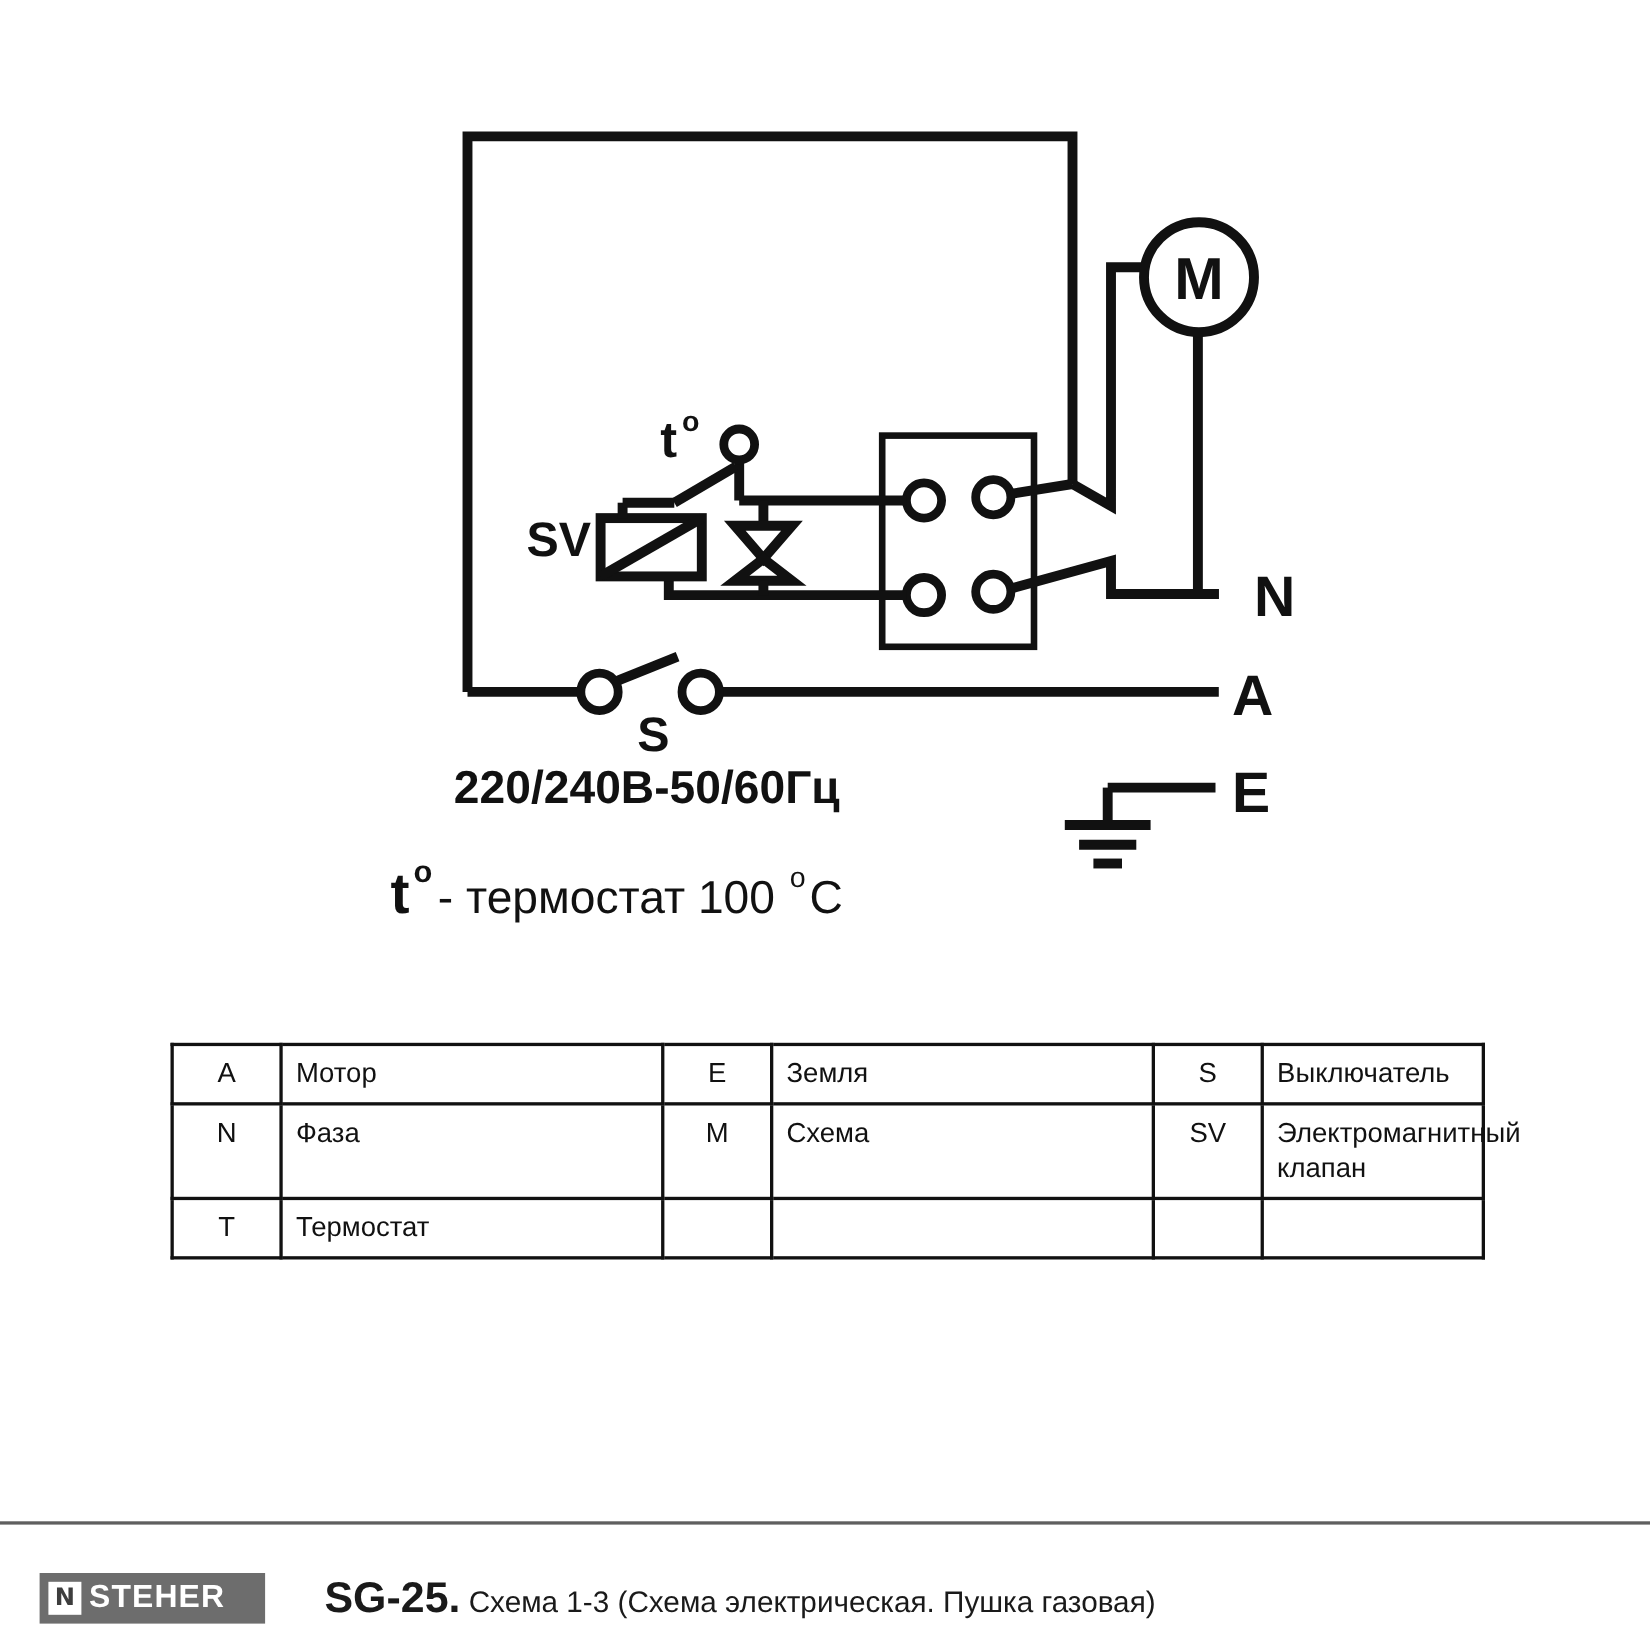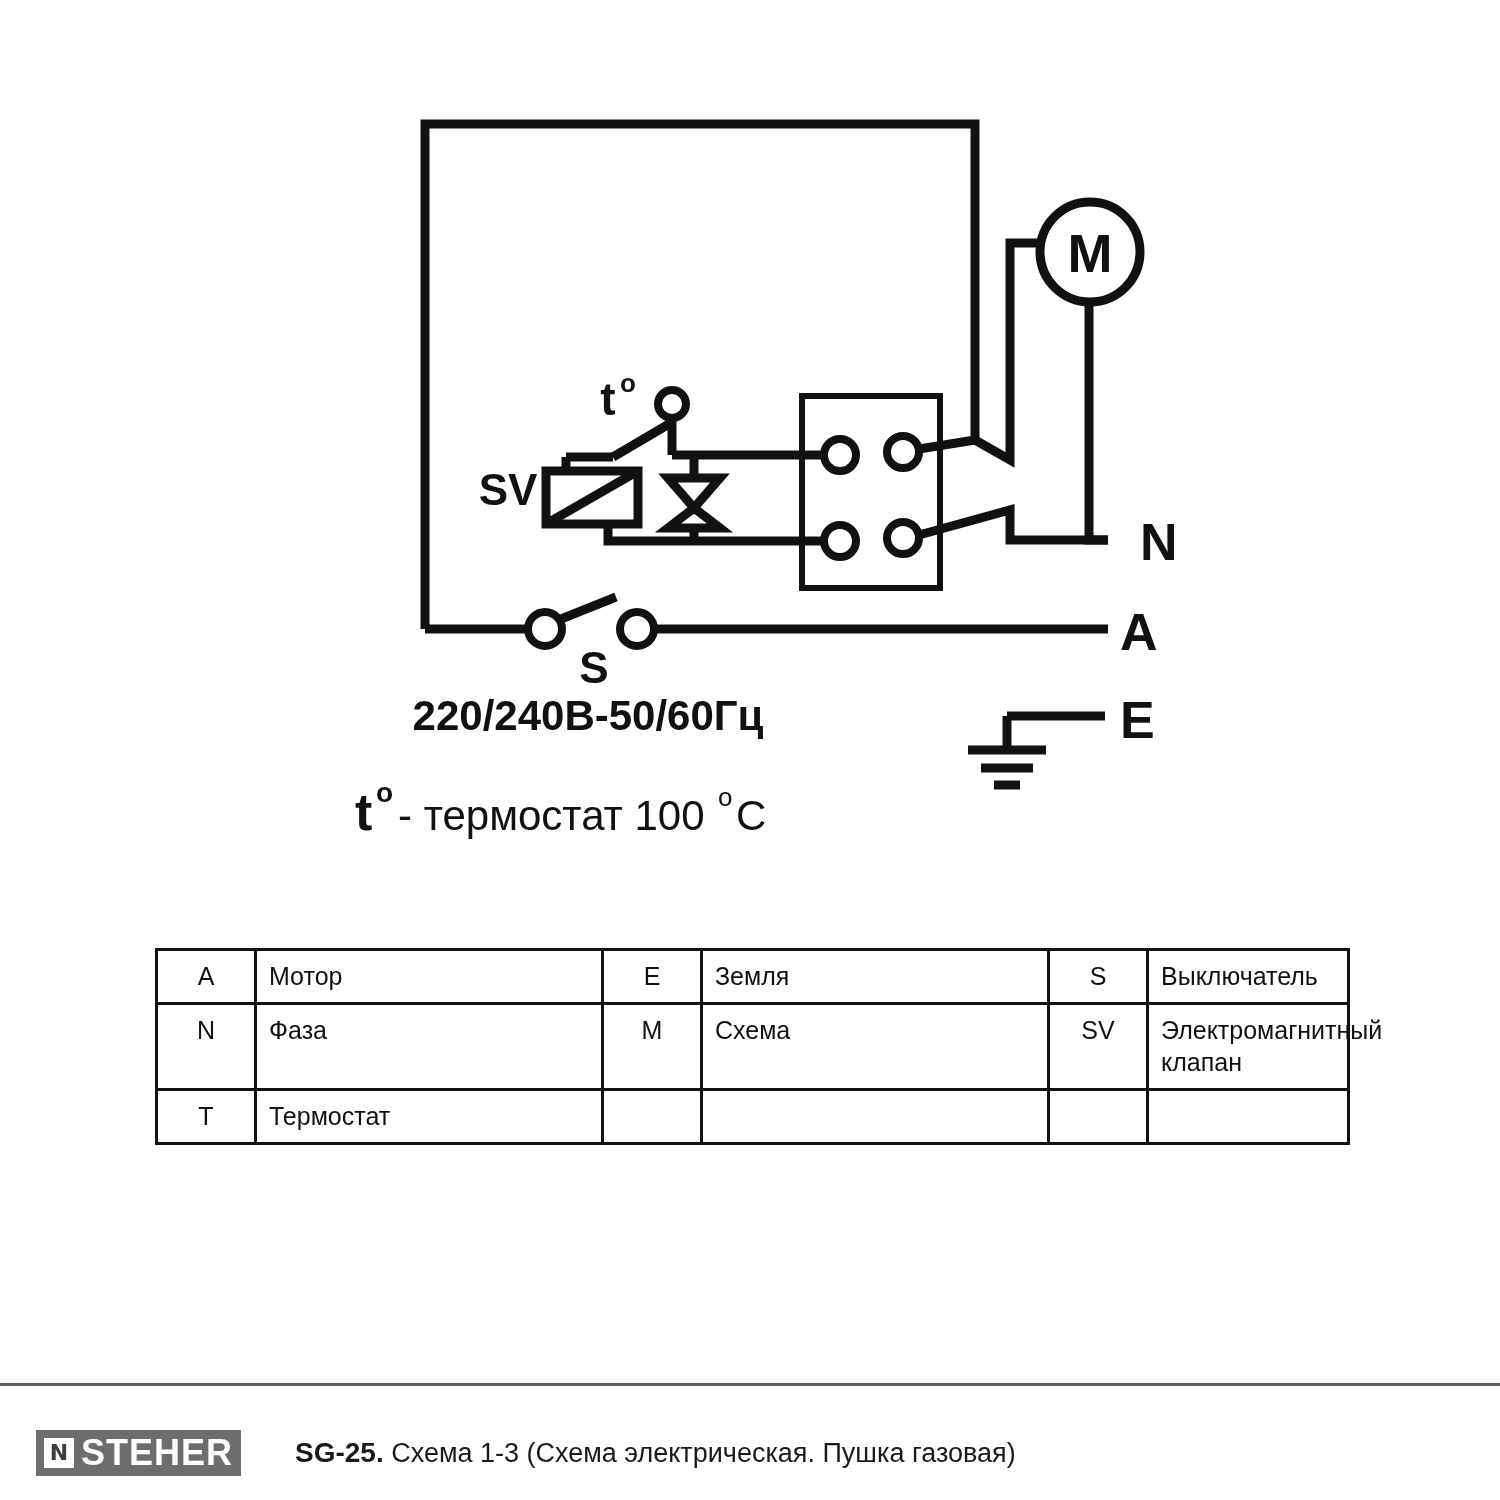--- a/index.html
+++ b/index.html
@@ -84,32 +84,32 @@
     align-items: center;
     justify-content: center;
     font-size: 22px;
     font-weight: bold;
     color: #3d3d3d;
     font-family: "DejaVu Sans", sans-serif;
   }
   .brand-name {
     color: #ffffff;
     font-weight: bold;
-    font-size: 36px;
+    font-size: 29px;
     letter-spacing: 1px;
     font-family: "Liberation Sans", sans-serif;
   }
   .caption {
     margin-left: 54px;
     font-size: 27px;
     color: #1a1a1a;
   }
   .caption .code {
     font-weight: bold;
-    font-size: 28px;
+    font-size: 39px;
   }
 </style>
 </head>
 <body>
 
 <svg id="schematic" viewBox="0 0 1500 1500">
   <g fill="none" stroke="#111111" stroke-width="9" stroke-linecap="butt" stroke-linejoin="miter">
 
     <path d="M 425 629 L 425 124 L 975 124 L 975 440"></path>
 

